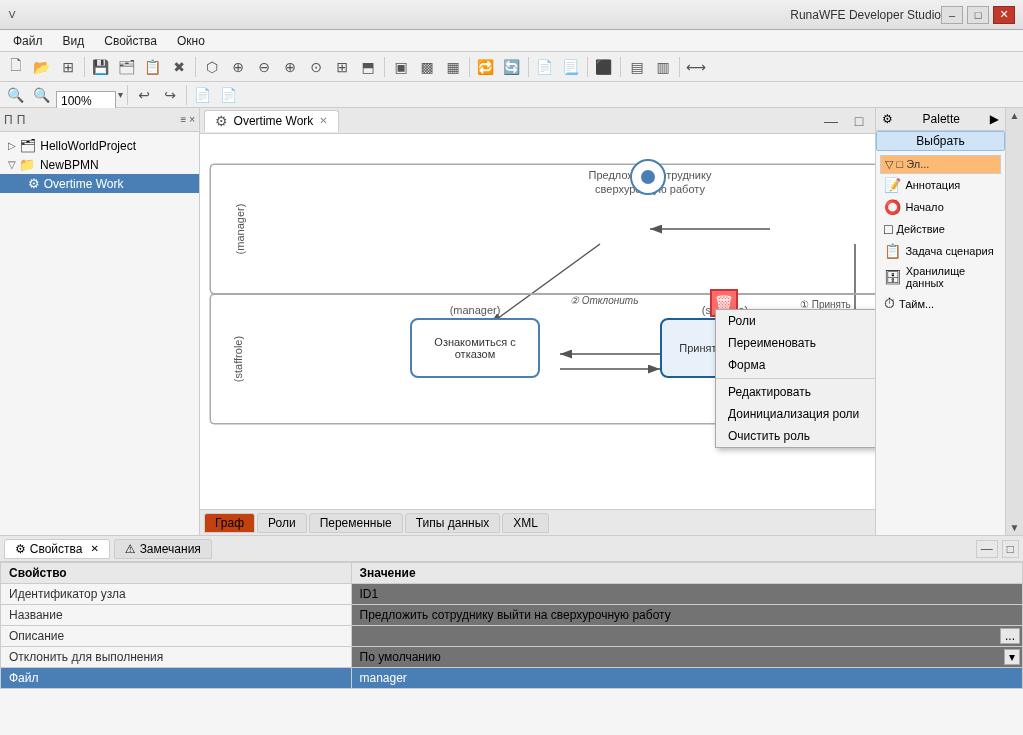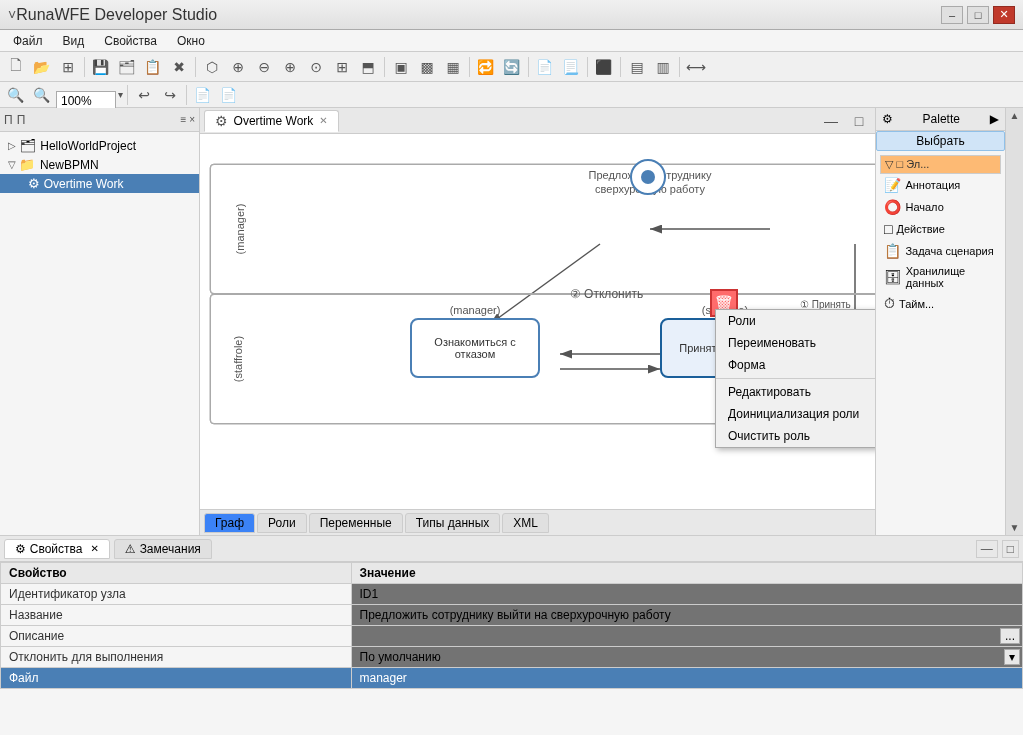--- a/index.html
+++ b/index.html
@@ -8,21 +8,21 @@
     
     .title-bar {
       background: linear-gradient(to bottom, #f0f0f0, #e0e0e0);
       height: 30px;
       display: flex;
       align-items: center;
       justify-content: space-between;
       padding: 0 8px;
       border-bottom: 1px solid #aaa;
     }
-    .title-bar-title { font-size: 16px; color: #333; flex: 1; text-align: left; }
+    .title-bar-title { font-size: 12px; color: #333; flex: 1; text-align: right; }
     .title-bar-controls { display: flex; gap: 4px; }
     .title-btn {
       width: 22px; height: 18px;
       background: #e0e0e0;
       border: 1px solid #aaa;
       display: flex; align-items: center; justify-content: center;
       font-size: 11px; cursor: pointer; color: #333;
     }
     .title-btn.close { background: #c0392b; color: white; border-color: #922b21; }
     .title-chevron { font-size: 14px; color: #555; }
@@ -216,21 +216,21 @@
       gap: 2px;
     }
     .bottom-tab {
       padding: 2px 10px;
       background: #e0e0e0;
       border: 1px solid #ccc;
       border-radius: 3px 3px 0 0;
       cursor: pointer;
       font-size: 12px;
     }
-    .bottom-tab.active { background: #3b82f6; }
+    .bottom-tab.active { background: #c2410c; }
 
     
     .right-panel {
       width: 130px;
       background: #f5f5f5;
       border-left: 1px solid #ccc;
       display: flex;
       flex-direction: column;
     }
     .palette-header {
@@ -542,21 +542,21 @@
 
           <div style="position:absolute;top:170px;left:460px;">
             <div class="node-label-top">(staffrole)</div>
             <div class="task-node highlighted" style="width:130px;height:60px;">
               <span>Принять решение</span>
             </div>
           </div>
 
           <div style="position:absolute;top:165px;left:600px;font-size:10px;color:#555;">① Принять</div>
 
-          <div style="position:absolute;top:153px;left:370px;font-size:12px;color:#555;">② Отклонить</div>
+          <div style="position:absolute;top:161px;left:370px;font-size:10px;color:#555;font-style:italic;">② Отклонить</div>
 
           <div class="delete-btn-overlay" style="top:155px;left:510px;">
             🗑
           </div>
 
           <div class="context-menu" style="top:175px;left:515px;">
             <div class="ctx-item has-submenu">
               <span>Роли</span>
 
             </div>

